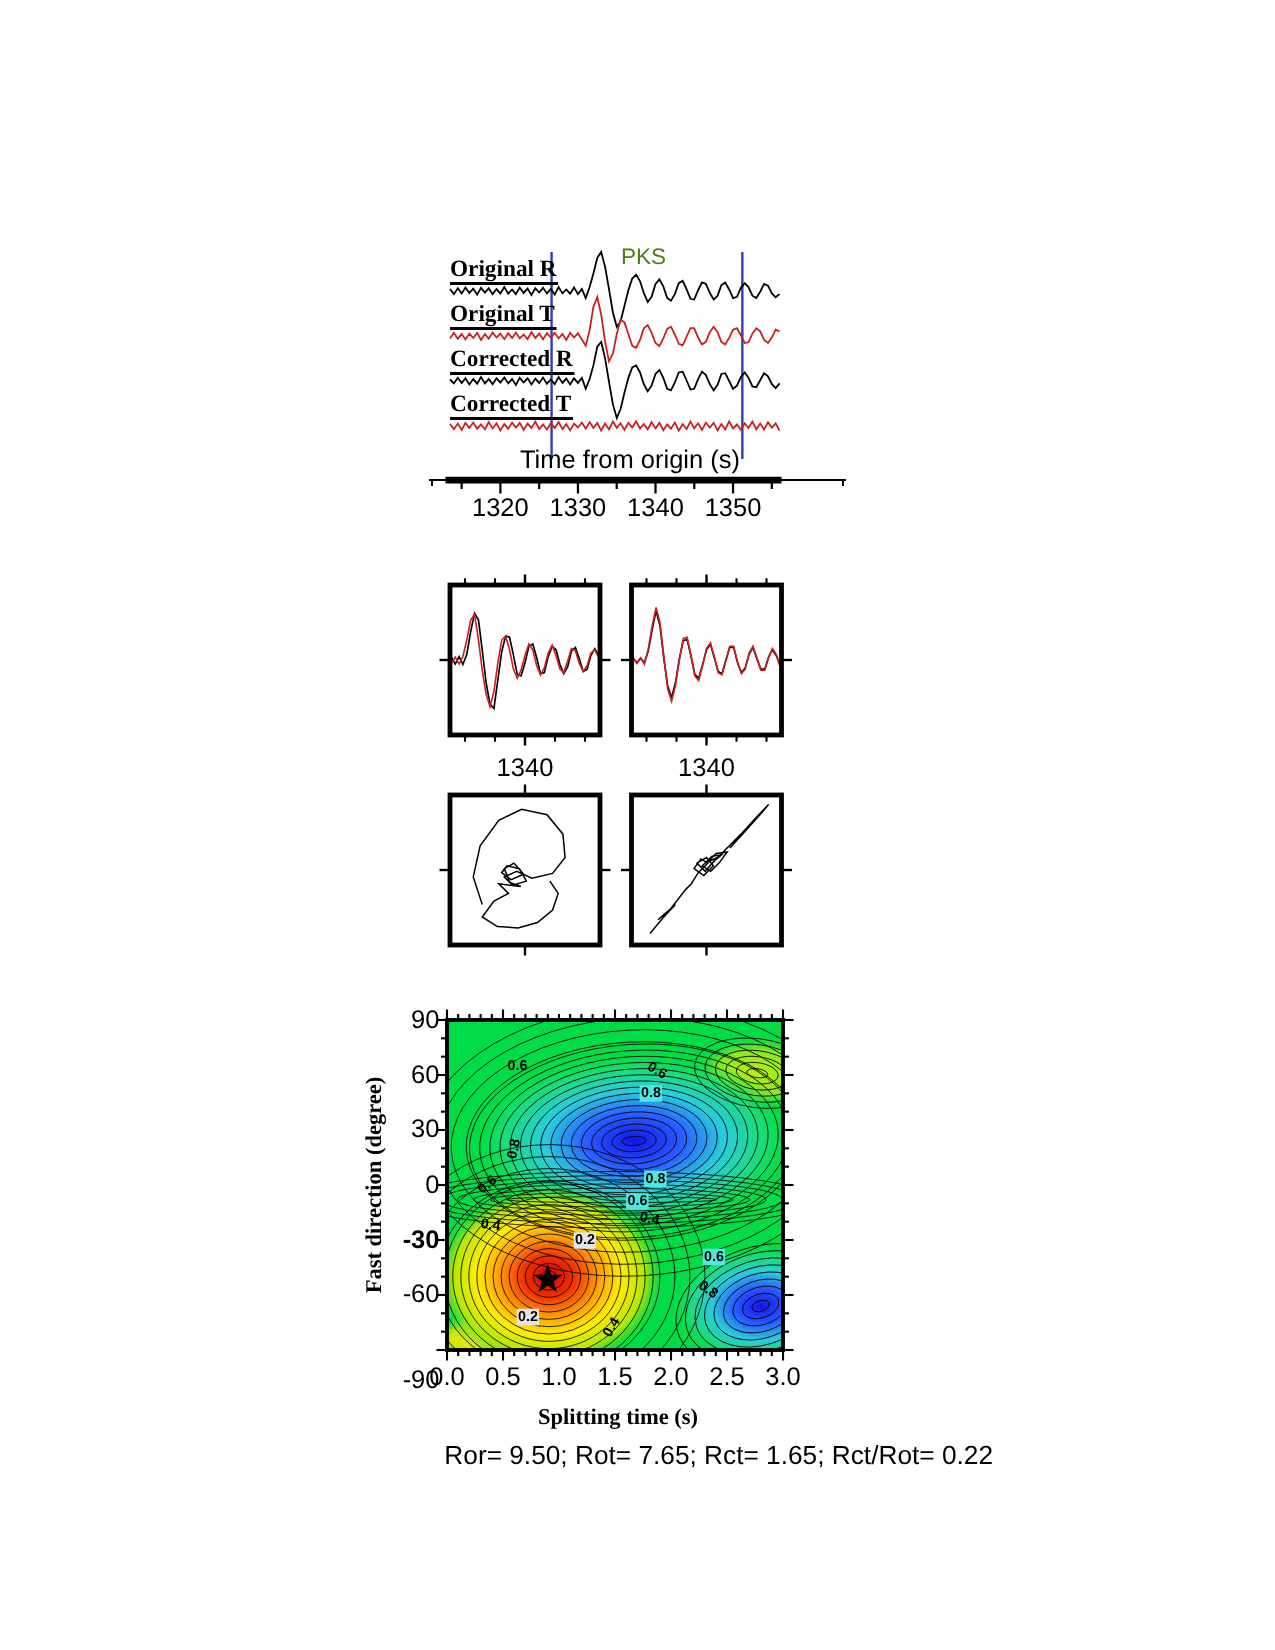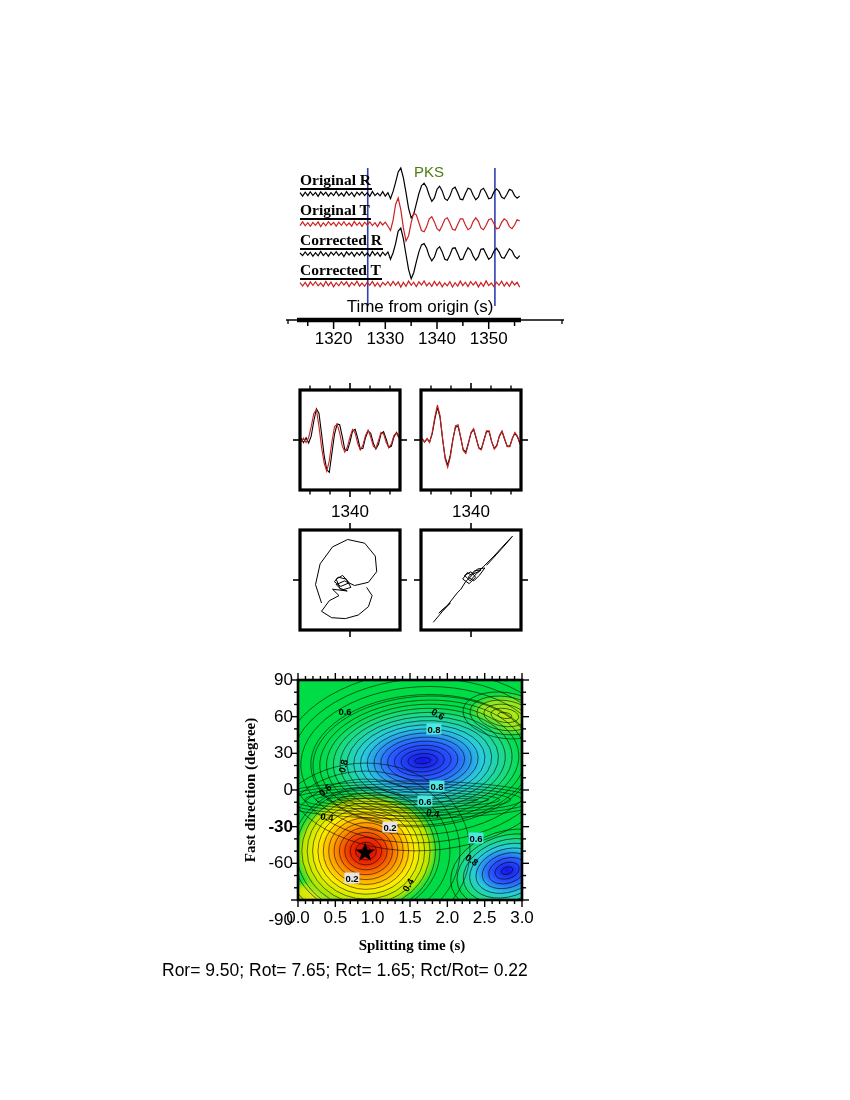--- a/index.html
+++ b/index.html
@@ -10,21 +10,21 @@
                font-size:15.5px;line-height:17px;border-bottom:2px solid #000;padding:0 1px 0 0;}
   .pks{position:absolute;font-size:15px;color:#4d7c0f;}
   .axis-title{position:absolute;text-align:center;font-size:17px;}
   .tick-label{position:absolute;font-size:17px;text-align:center;}
   .ytick-label{position:absolute;font-size:17px;text-align:right;}
   .serif-bold{font-family:"Liberation Serif",serif;font-weight:bold;}
   .ctitle{position:absolute;left:280px;top:646px;width:264px;text-align:center;font-size:15px;}
   .xlab{position:absolute;left:330px;top:937px;width:164px;text-align:center;font-size:15px;}
   .ylab{position:absolute;left:142px;top:780px;width:220px;height:20px;text-align:center;
         font-size:15px;transform:rotate(-90deg);}
-  .footer{position:absolute;left:162px;top:960px;width:500px;text-align:left;font-size:17.5px;}
+  .footer{position:absolute;left:162px;top:960px;width:500px;text-align:right;font-size:17.5px;}
   .clabel{position:absolute;font-size:9.5px;font-weight:bold;line-height:11px;
           transform:translate(-50%,-50%);white-space:nowrap;}
   .clabel.cyan{background:#4de8e0;padding:0 1px;}
   .clabel.yellow{background:#e5e5e5;padding:0 1px;}
   svg{position:absolute;overflow:visible;}
 </style>
 </head>
 <body>
 
 <div class="canvas">

